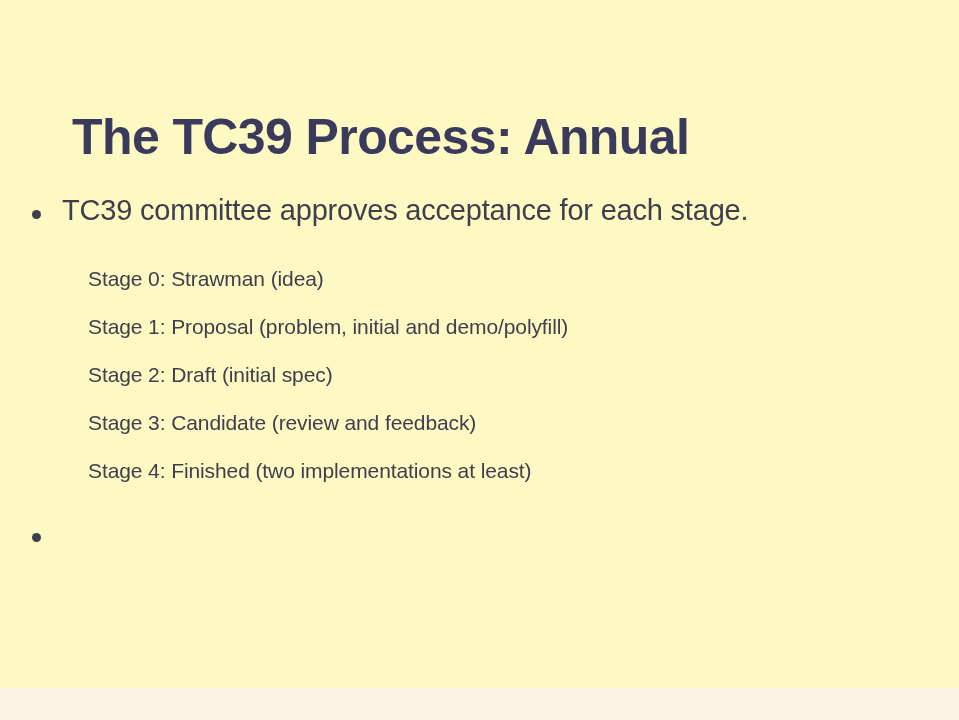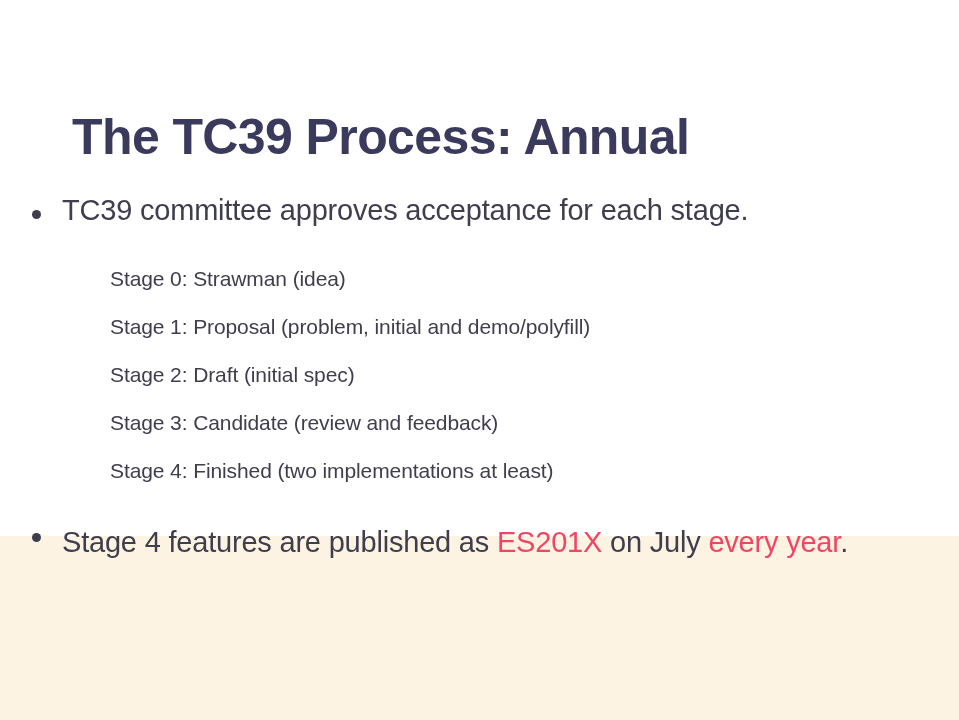--- a/index.html
+++ b/index.html
@@ -12,22 +12,22 @@
     height: 720px;
     overflow: hidden;
     background: #fdf3e3;
     font-family: "Liberation Sans", sans-serif;
     -webkit-font-smoothing: antialiased;
   }
 
   .slide {
     position: relative;
     width: 959px;
-    height: 536px;
-    background: #ffffff;
+    height: 688px;
+    background: #fef9c3;
     box-sizing: border-box;
   }
 
   
   .slide-title {
     position: absolute;
     left: 72px;
     top: 76px;
     font-size: 50px;
     font-weight: bold;
@@ -81,21 +81,21 @@
   
   .stage-list {
     margin: 0;
     padding: 0;
     list-style: none;
     position: relative;
     margin-top: 30px;
   }
 
   .stage-item {
-    padding-left: 110px;
+    padding-left: 88px;
     font-size: 21px;
     line-height: 48px;
     color: #3e3e4e;
     letter-spacing: -0.1px;
     white-space: nowrap;
   }
 
   .bullet-row.second {
     margin-top: 24px;
   }
@@ -121,19 +121,16 @@
     <ul class="stage-list">
       <li class="stage-item">Stage 0: Strawman (idea)</li>
       <li class="stage-item">Stage 1: Proposal (problem, initial and demo/polyfill)</li>
       <li class="stage-item">Stage 2: Draft (initial spec)</li>
       <li class="stage-item">Stage 3: Candidate (review and feedback)</li>
       <li class="stage-item">Stage 4: Finished (two implementations at least)</li>
     </ul>
 
     <div class="bullet-row second">
       <span class="bullet-dot"></span>
-      <span class="bullet-text multiline">
-        <span>Stage 4 features are published as </span><span class="accent">ES201X</span><span> on July </span><span class="accent">every year</span><span>.</span>
-      </span>
     </div>
 
   </div>
 </div>
 
 </body></html>

